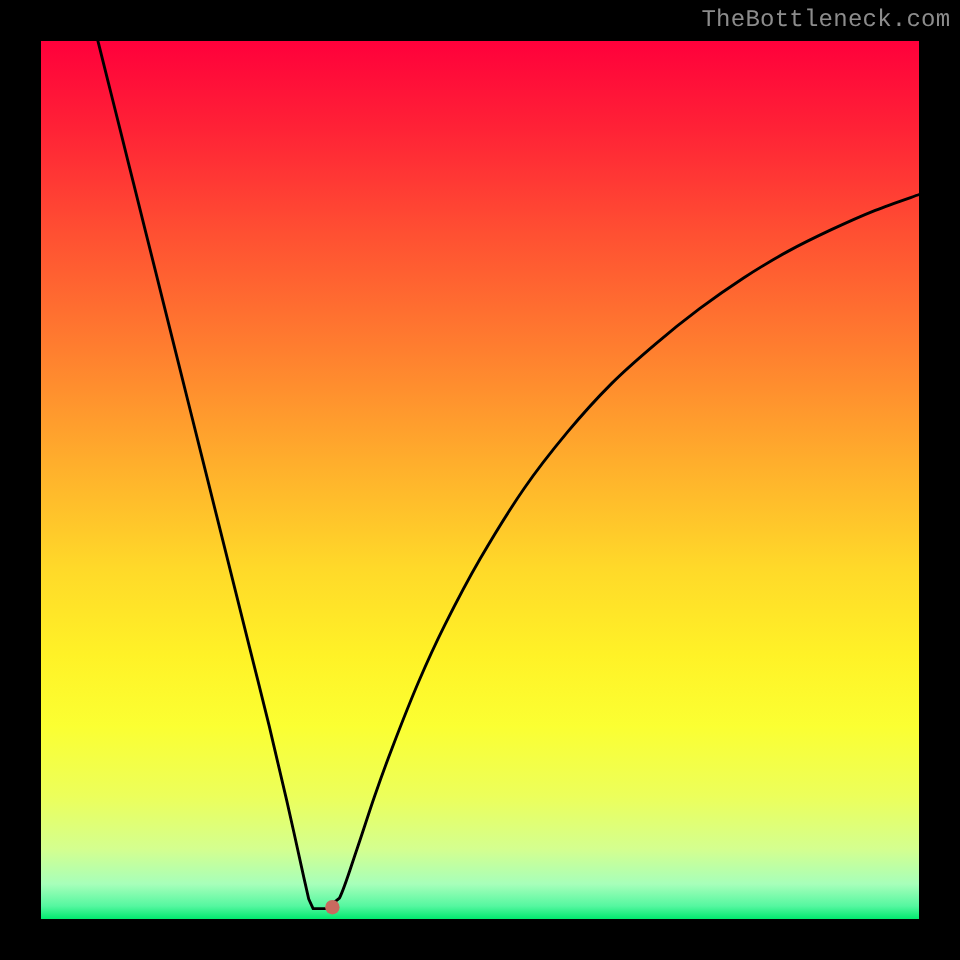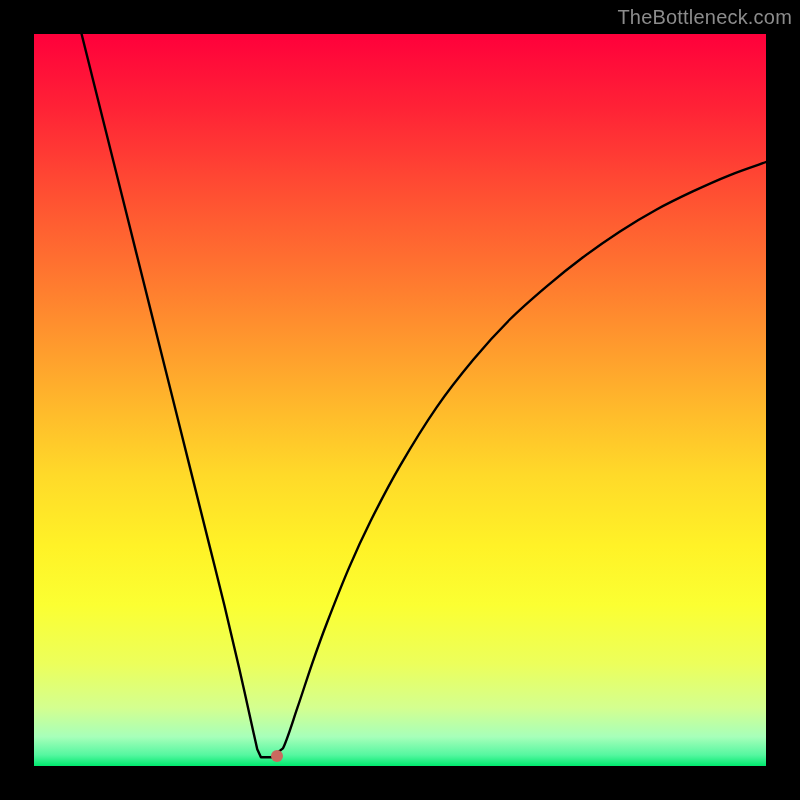--- a/index.html
+++ b/index.html
@@ -37,21 +37,21 @@
     position: absolute;
     width: 12px;
     height: 12px;
     border-radius: 50%;
     transform: translate(-50%, -50%);
   }
   .watermark {
     position: absolute;
     top: 6px;
     right: 8px;
-    font-family: Liberation Sans, sans-serif;
+    font-family: Liberation Mono, monospace;
     font-size: 20px;
     color: #8c8c8c;
     letter-spacing: 0.2px;
   }
 </style>
 </head>
 <body>
 
 <div class="watermark">TheBottleneck.com</div>
 

